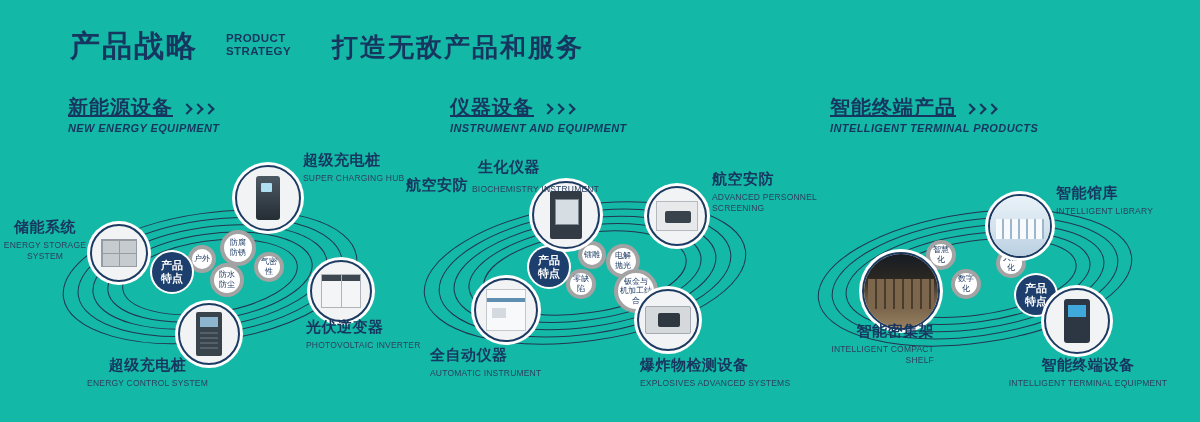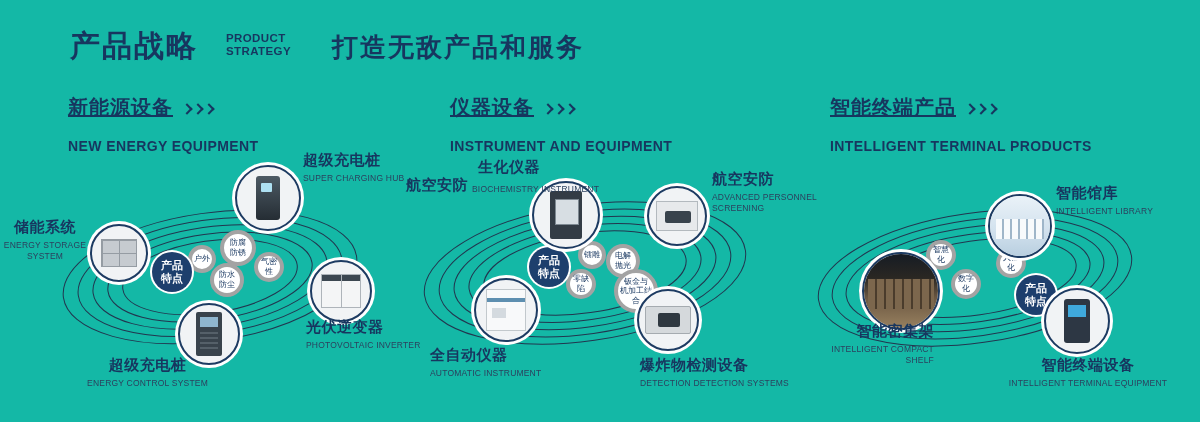--- a/index.html
+++ b/index.html
@@ -12,21 +12,21 @@
   .title-cn { position: absolute; left: 70px; top: 26px; font-size: 30px; font-weight: bold; letter-spacing: 2px; color: var(--brand, #17365f); }
   .title-en { position: absolute; left: 226px; top: 32px; font-size: 11.5px; font-weight: bold; line-height: 1.12; letter-spacing: .4px; color: var(--brand, #17365f); }
   .tagline  { position: absolute; left: 332px; top: 30px; font-size: 26px; font-weight: bold; letter-spacing: 2px; color: var(--brand, #17365f); }
 
   
   .sec-head { position: absolute; z-index: 7; }
   .sec-title-row { display: flex; align-items: center; gap: 10px; }
   .sec-title { font-size: 20px; font-weight: bold; letter-spacing: 1px; color: var(--brand, #17365f); text-decoration: underline; }
   .chevrons { display: inline-flex; gap: 3px; margin-top: 2px; }
   .chev { width: 8px; height: 8px; border-top: 2.5px solid var(--brand, #17365f); border-right: 2.5px solid var(--brand, #17365f); transform: rotate(45deg); }
-  .sec-sub { margin-top: 17px; font-size: 14px; font-weight: bold; letter-spacing: .4px; color: var(--brand, #17365f); }
+  .sec-sub { margin-top: 1px; font-size: 11px; font-weight: bold; letter-spacing: .4px; color: var(--brand, #17365f); font-style: italic; }
 
   
   .orbits { position: absolute; overflow: visible; z-index: 1; }
 
   
   .pcircle { position: absolute; border-radius: 50%; background: #f1f3f5; border: 2px solid #1d3b62;
              box-shadow: 0 0 0 3px #fff; overflow: hidden; display: flex; align-items: center; justify-content: center; z-index: 5; }
 
   
   .plabel { position: absolute; z-index: 6; }
@@ -199,21 +199,21 @@
       <div class="lbl-cn">航空安防</div>
       <div class="lbl-en pre">ADVANCED PERSONNEL
 SCREENING</div>
     </div>
     <div class="plabel" style="left:430px;top:346px;">
       <div class="lbl-cn">全自动仪器</div>
       <div class="lbl-en pre">AUTOMATIC INSTRUMENT</div>
     </div>
     <div class="plabel" style="left:640px;top:356px;">
       <div class="lbl-cn">爆炸物检测设备</div>
-      <div class="lbl-en pre">DETECTION DETECTION SYSTEMS</div>
+      <div class="lbl-en pre">EXPLOSIVES ADVANCED SYSTEMS</div>
     </div>
 
     <div class="badge pre" style="left:529px;top:247px;">产品
 特点</div>
 
     <div class="bubble pre" style="left:578px;top:241px;width:28px;height:28px;">镭雕</div>
     <div class="bubble pre" style="left:606px;top:244px;width:34px;height:34px;">电解
 抛光</div>
     <div class="bubble pre" style="left:566px;top:269px;width:30px;height:30px;">零缺陷</div>
     <div class="bubble pre" style="left:614px;top:269px;width:44px;height:44px;">钣金与

